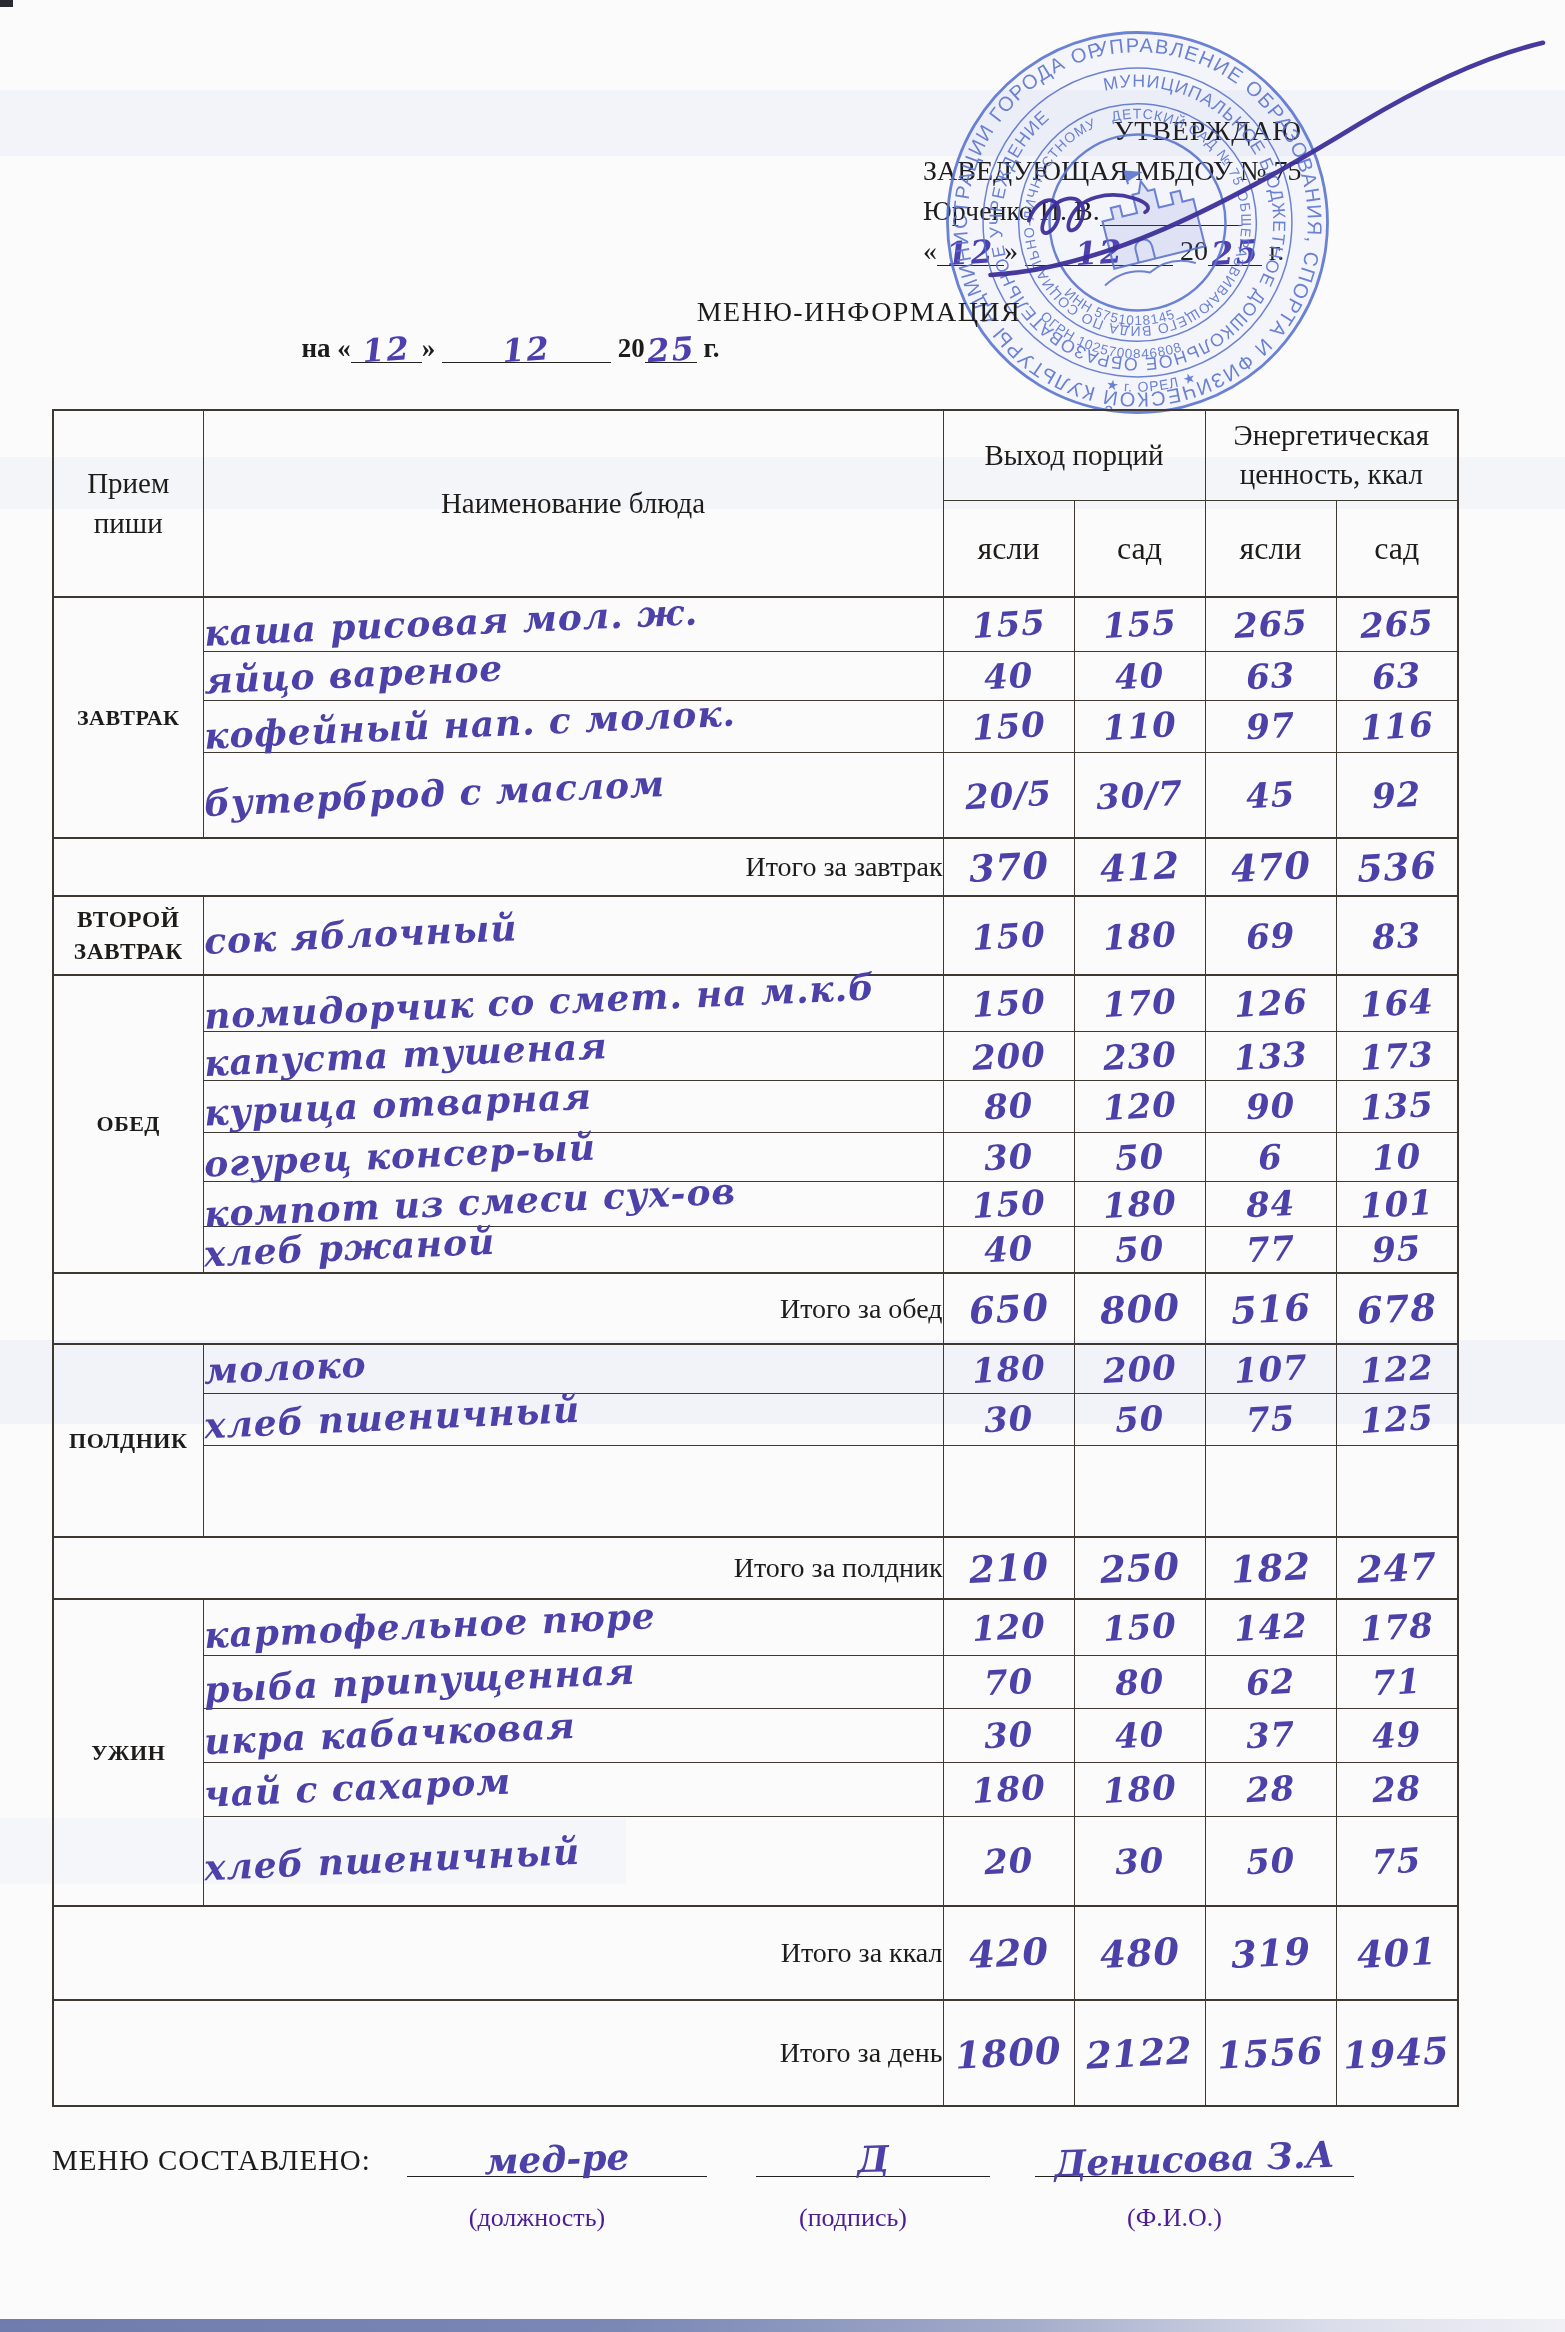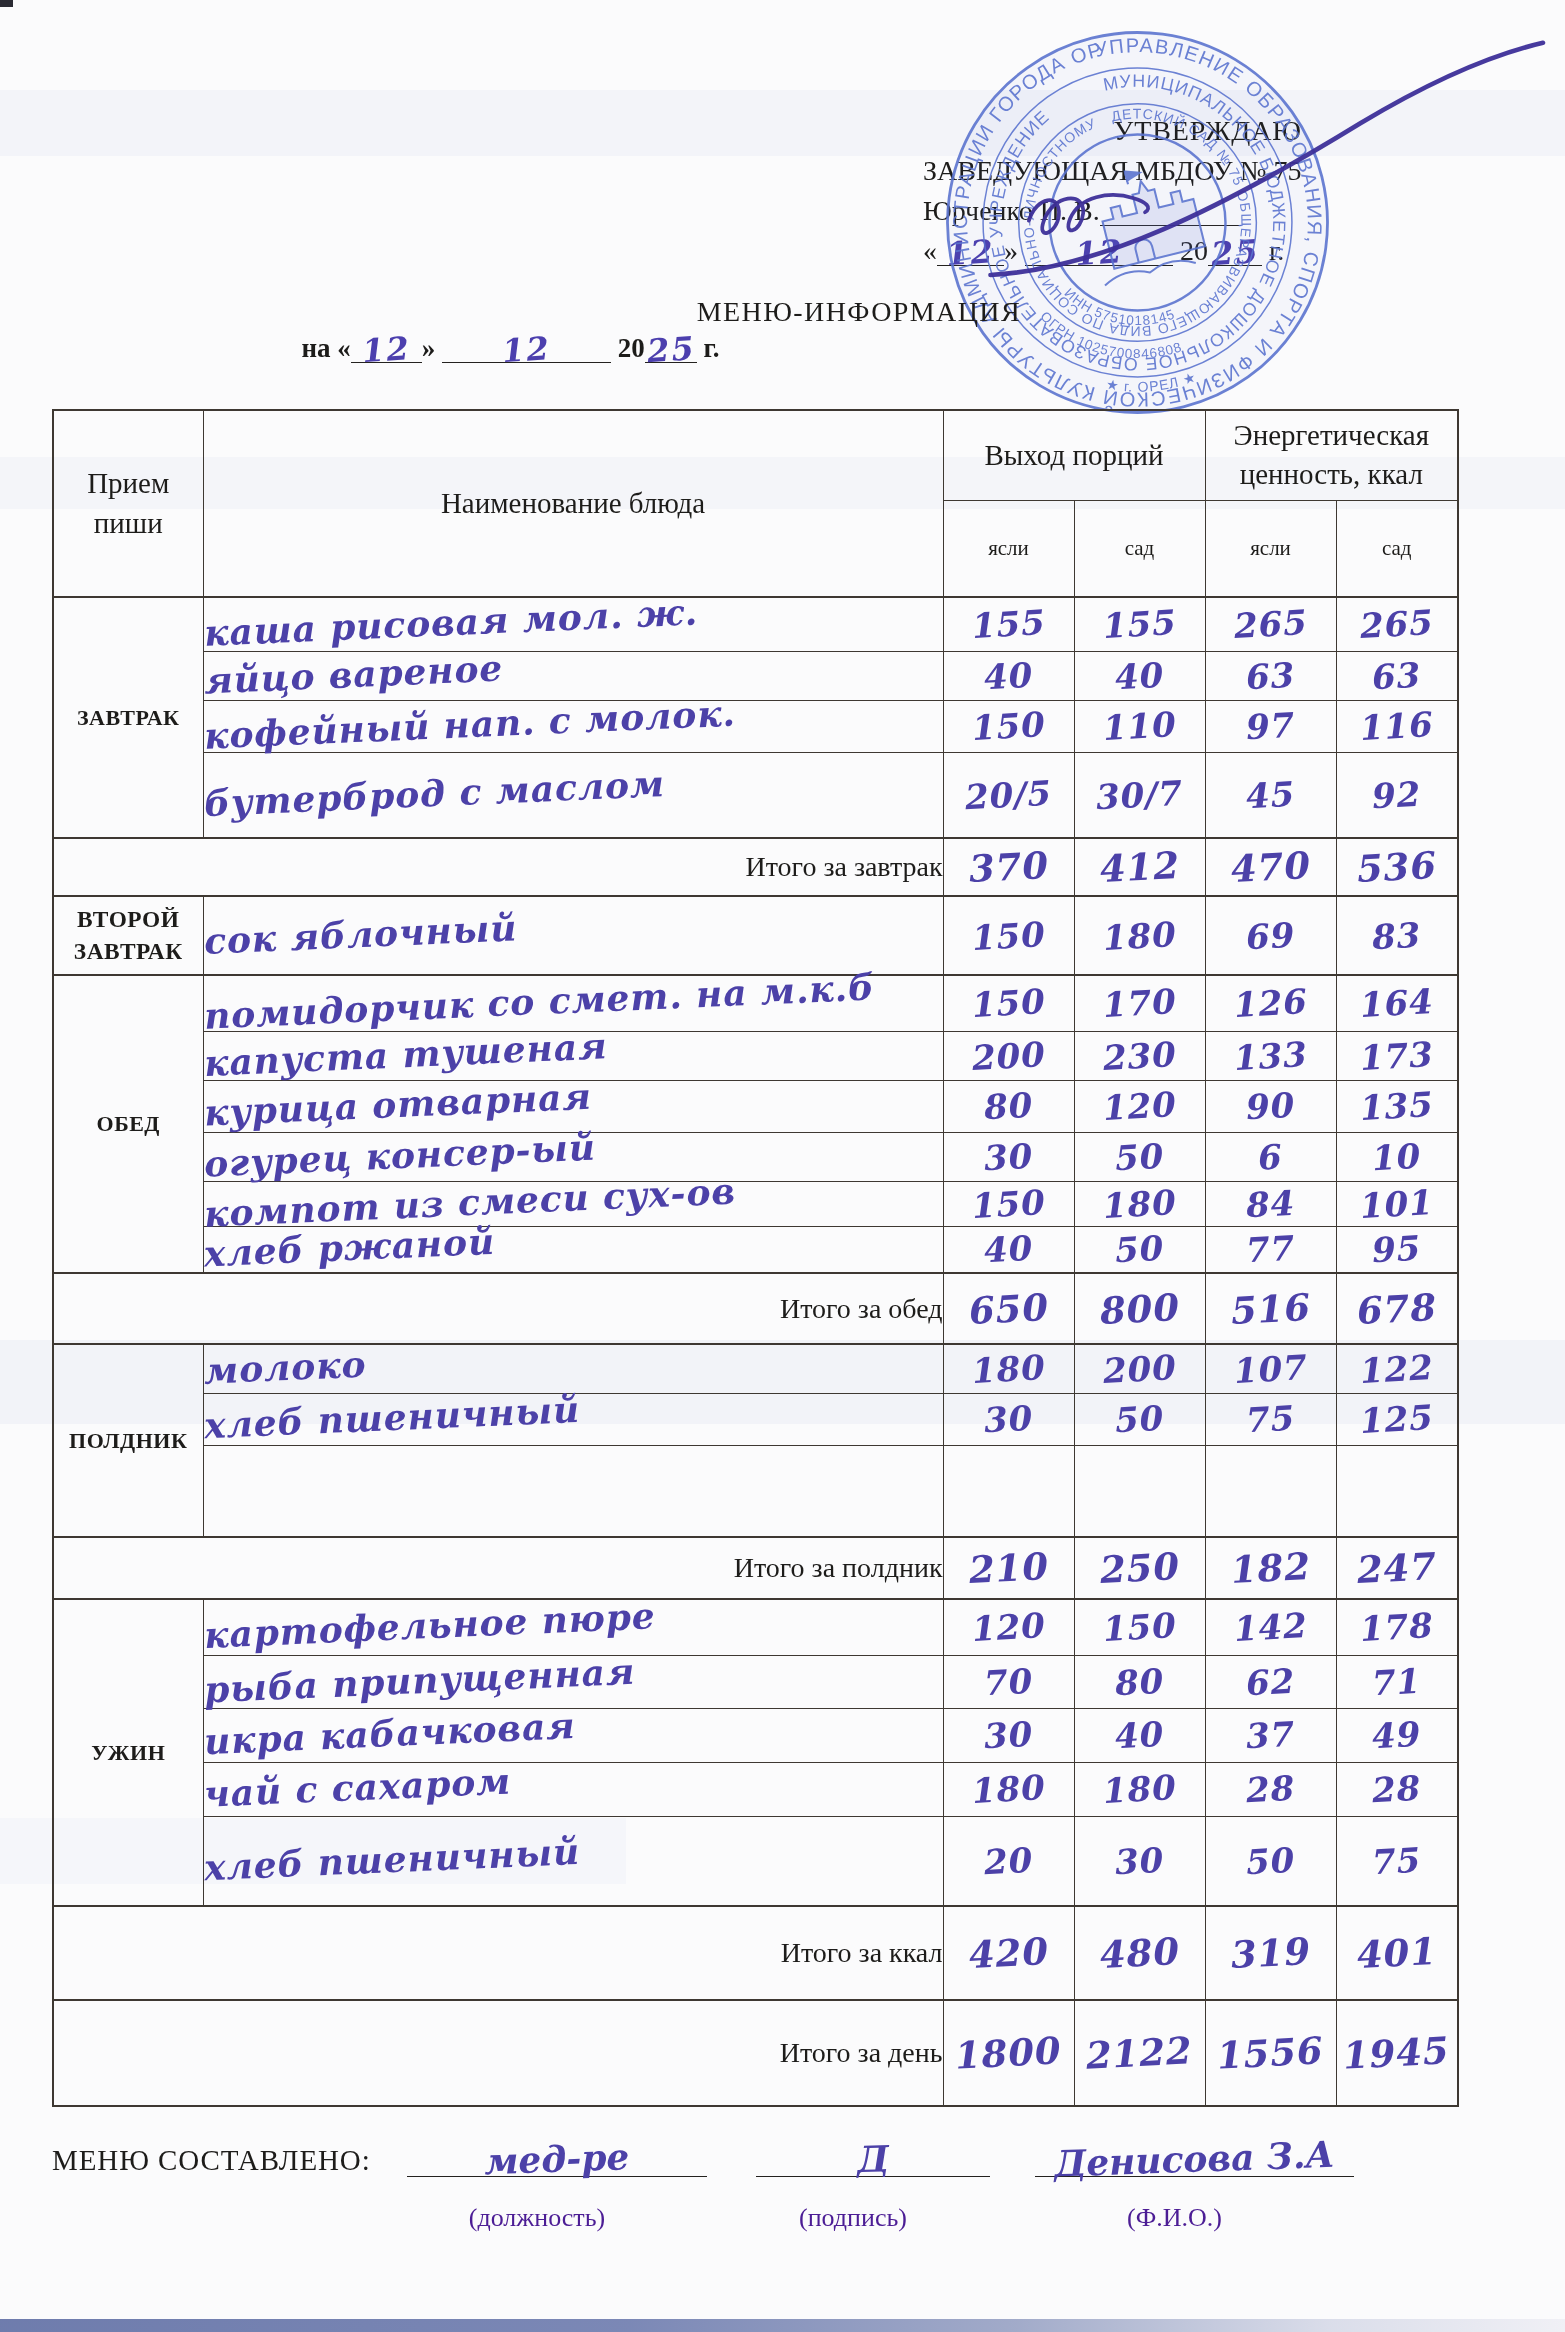--- a/index.html
+++ b/index.html
@@ -44,21 +44,21 @@
   table.menu col.c1{width:150px}
   table.menu col.c2{width:740px}
   table.menu col.c3{width:131px}
   table.menu col.c4{width:131px}
   table.menu col.c5{width:131px}
   table.menu col.c6{width:122px}
   table.menu td, table.menu th{border:1.9px solid #3e3832;padding:0;vertical-align:middle;overflow:visible;}
   table.menu{border:2.8px solid #3e3832;}
   tr.sec > td{border-top-width:2.8px;}
   thead th{font-size:29px;font-weight:400;vertical-align:top;padding-top:13px;line-height:1.35;}
-  thead tr.subhead th{vertical-align:middle;padding-top:0;font-size:21px;}
+  thead tr.subhead th{vertical-align:middle;padding-top:0;font-size:32px;}
   .meal-cell{font-size:22px;font-weight:700;text-align:center;letter-spacing:0.5px;line-height:1.35;}
   .meal-small{font-size:23.4px;}
   .dish-cell{padding-left:24px;text-align:left;}
   .val{text-align:center;}
   .hw{display:inline-block;font-family:"DejaVu Serif",serif;font-style:italic;font-weight:600;color:#4c41a8;
       font-size:34px;transform:rotate(-3deg);white-space:nowrap;letter-spacing:0.9px;}
   .hw.dish{font-size:36px;transform:rotate(-2.5deg) translateY(-1.9px);}
   .hw.big{font-size:37px;}
   .total-label{font-size:28px;text-align:right;padding-right:19px;}
   .tl-top{vertical-align:top;padding-top:9.4px;}

